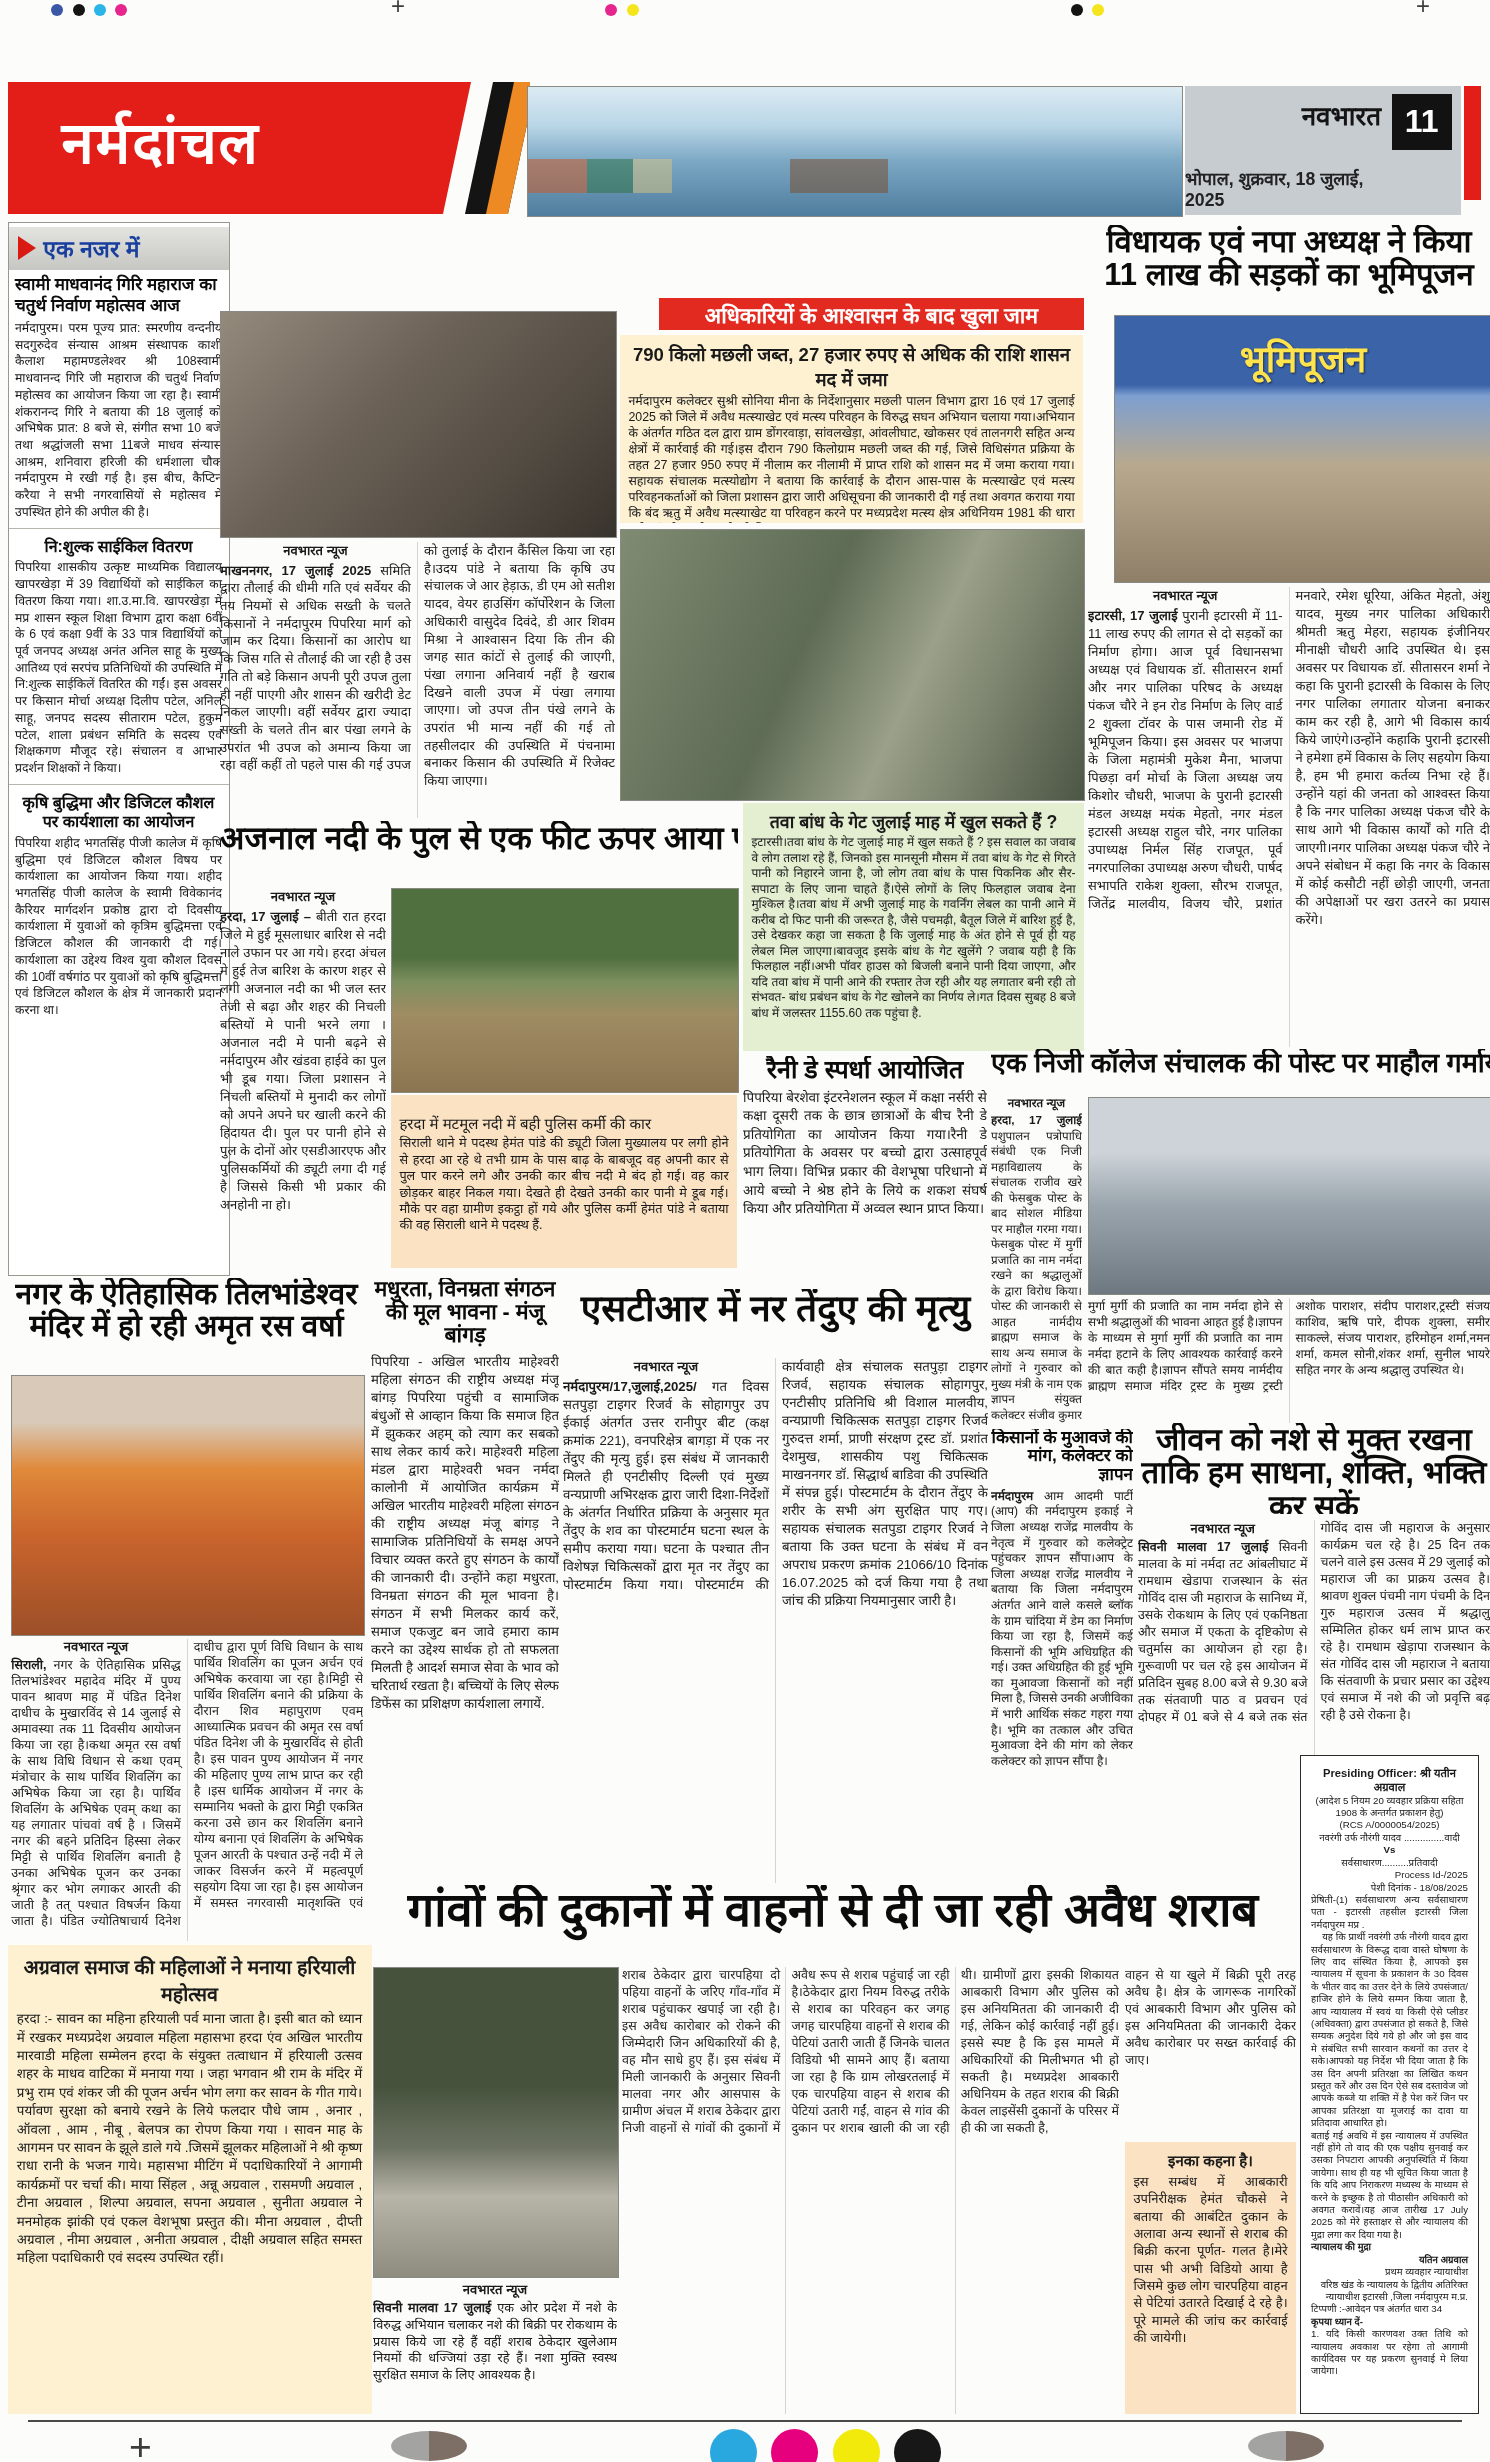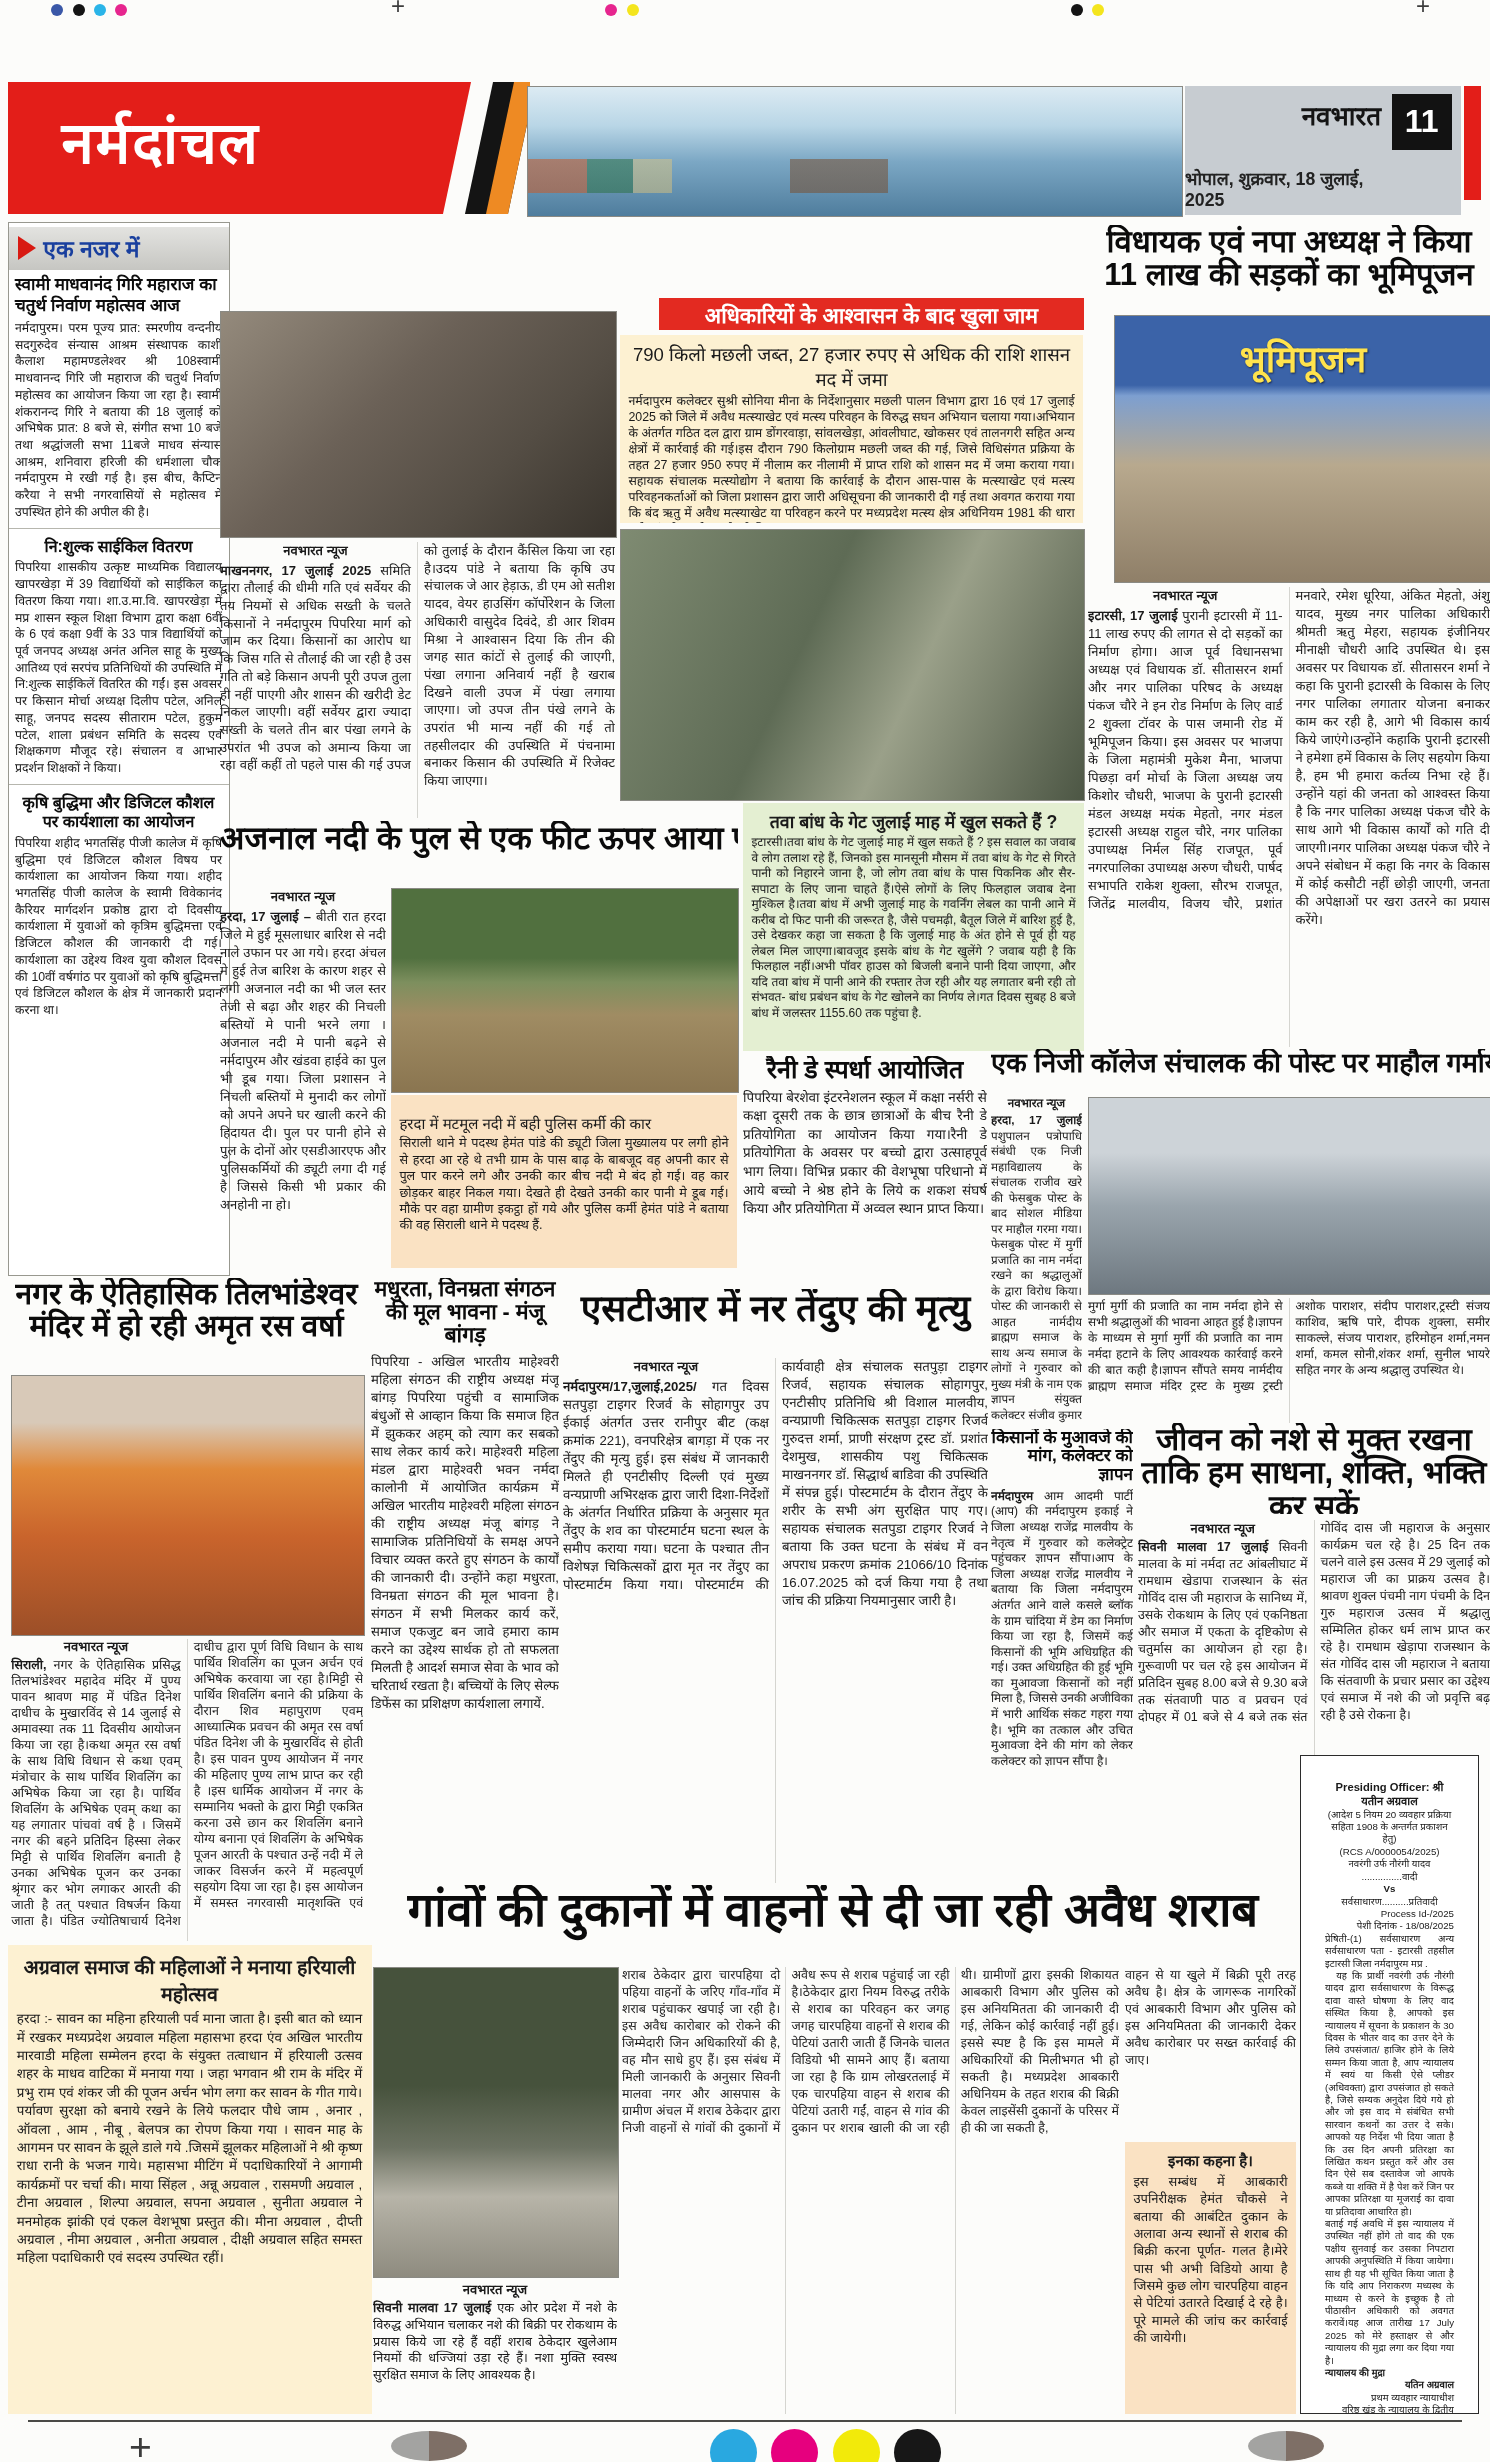--- a/index.html
+++ b/index.html
@@ -42,21 +42,21 @@
   
   .ph-crowd{background:linear-gradient(135deg,#948a7c,#6b6157 40%,#544d44 70%,#38332c);}
   .ph-fish{background:linear-gradient(115deg,#7f8b72,#5e6b55 40%,#9aa089 62%,#4c5644);}
   .ph-flood{background:linear-gradient(180deg,#51703f 0 34%,#7d8f5e 46%,#a08c63 62%,#8a7550 100%);}
   .ph-bhumi{background:linear-gradient(180deg,#3b63a8 0 26%,#7d9fd0 30%,#b8a98e 56%,#8f7f68 100%);}
   .ph-temple{background:linear-gradient(180deg,#d8c9b8 0 18%,#e0893a 36%,#c9642c 62%,#9c4f28 100%);}
   .ph-college{background:linear-gradient(180deg,#cdd3d8 0 28%,#9aa5ad 55%,#6e7880 100%);}
   .ph-suv{background:linear-gradient(180deg,#46523c 0 38%,#6c7262 58%,#b7b4a8 74%,#8e8b7f 100%);}
   .banner-word{position:absolute;left:0;right:0;top:6%;text-align:center;color:#ffe34d;font-size:37px;font-weight:800;text-shadow:0.9px 0.9px 1.9px #13254d;}
   .red-sub{background:#e32a21;color:#fff;font-weight:800;font-size:21.4px;display:flex;align-items:center;justify-content:center;}
-  .legal{border:1.9px solid #2b2b2b;background:#fff;padding:24px;font-size:9.7px;line-height:1.28;}
+  .legal{border:1.9px solid #2b2b2b;background:#fff;padding:10px;font-size:9.7px;line-height:1.28;}
   .legal .c{text-align:center;}
   .legal .b{font-weight:bold;}
   .legal .j{text-align:justify;}
   .legal .r{text-align:right;}
   .rule{position:absolute;background:#4a4a46;}
   .dot{position:absolute;border-radius:50%;}
   .oval{position:absolute;width:76px;height:30px;border-radius:50%;background:linear-gradient(90deg,#a3a3a1 50%,#7e6f66 50%);}
   .cross{position:absolute;font-size:39px;color:#3c3c3c;font-weight:300;line-height:1;}
 </style>
 </head>
@@ -107,21 +107,21 @@
   </div>
 
   <div class="blk red-sub" style="left:659px;top:298px;width:425px;height:32px;">अधिकारियों के आश्वासन के बाद खुला जाम</div>
   <div class="blk photo ph-crowd" style="left:220px;top:311px;width:395px;height:225px;"></div>
   <div class="blk body cols2" style="left:220px;top:542px;width:395px;height:276px;font-size:13px;line-height:17.7px;">
     <div class="byline">नवभारत न्यूज</div>
     <div><span class="dl">माखननगर, 17 जुलाई 2025</span> <span>समिति द्वारा तौलाई की धीमी गति एवं सर्वेयर की तय नियमों से अधिक सख्ती के चलते किसानों ने नर्मदापुरम पिपरिया मार्ग को जाम कर दिया। किसानों का आरोप था कि जिस गति से तौलाई की जा रही है उस गति तो बड़े किसान अपनी पूरी उपज तुला ही नहीं पाएगी और शासन की खरीदी डेट निकल जाएगी। वहीं सर्वेयर द्वारा ज्यादा सख्ती के चलते तीन बार पंखा लगने के उपरांत भी उपज को अमान्य किया जा रहा वहीं कहीं तो पहले पास की गई उपज को तुलाई के दौरान कैंसिल किया जा रहा है।उदय पांडे ने बताया कि कृषि उप संचालक जे आर हेड़ाऊ, डी एम ओ सतीश यादव, वेयर हाउसिंग कॉर्पोरेशन के जिला अधिकारी वासुदेव दिवंदे, डी आर शिवम मिश्रा ने आश्वासन दिया कि तीन की जगह सात कांटों से तुलाई की जाएगी, पंखा लगाना अनिवार्य नहीं है खराब दिखने वाली उपज में पंखा लगाया जाएगा। जो उपज तीन पंखे लगने के उपरांत भी मान्य नहीं की गई तो तहसीलदार की उपस्थिति में पंचनामा बनाकर किसान की उपस्थिति में रिजेक्ट किया जाएगा।</span></div>
   </div>
 
   <div class="blk box-cream" style="left:620px;top:335px;width:463px;height:188px;padding:5.6px 8.4px;box-sizing:border-box;">
-    <div style="font-weight:400;font-size:18.6px;text-align:center;margin-bottom:2.8px;">790 किलो मछली जब्त, 27 हजार रुपए से अधिक की राशि शासन मद में जमा</div>
+    <div style="font-weight:700;font-size:18.6px;text-align:center;margin-bottom:2.8px;">790 किलो मछली जब्त, 27 हजार रुपए से अधिक की राशि शासन मद में जमा</div>
     <div class="body" style="font-size:12.4px;line-height:16px;">नर्मदापुरम कलेक्टर सुश्री सोनिया मीना के निर्देशानुसार मछली पालन विभाग द्वारा 16 एवं 17 जुलाई 2025 को जिले में अवैध मत्स्याखेट एवं मत्स्य परिवहन के विरुद्ध सघन अभियान चलाया गया।अभियान के अंतर्गत गठित दल द्वारा ग्राम डोंगरवाड़ा, सांवलखेड़ा, आंवलीघाट, खोकसर एवं तालनगरी सहित अन्य क्षेत्रों में कार्रवाई की गई।इस दौरान 790 किलोग्राम मछली जब्त की गई, जिसे विधिसंगत प्रक्रिया के तहत 27 हजार 950 रुपए में नीलाम कर नीलामी में प्राप्त राशि को शासन मद में जमा कराया गया।सहायक संचालक मत्स्योद्योग ने बताया कि कार्रवाई के दौरान आस-पास के मत्स्याखेट एवं मत्स्य परिवहनकर्ताओं को जिला प्रशासन द्वारा जारी अधिसूचना की जानकारी दी गई तथा अवगत कराया गया कि बंद ऋतु में अवैध मत्स्याखेट या परिवहन करने पर मध्यप्रदेश मत्स्य क्षेत्र अधिनियम 1981 की धारा 5 के अंतर्गत कठोर कार्रवाई की।</div>
   </div>
   <div class="blk photo ph-fish" style="left:620px;top:529px;width:463px;height:270px;"></div>
 
   <div class="blk hl" style="left:220px;top:821px;width:518px;height:60px;font-size:32px;white-space:nowrap;">अजनाल नदी के पुल से एक फीट ऊपर आया पानी</div>
   <div class="blk body" style="left:220px;top:888px;width:166px;height:376px;font-size:13px;line-height:18px;">
     <div class="byline">नवभारत न्यूज</div>
     <div><span class="dl">हरदा, 17 जुलाई –</span> <span>बीती रात हरदा जिले मे हुई मूसलाधार बारिश से नदी नाले उफान पर आ गये। हरदा अंचल मे हुई तेज बारिश के कारण शहर से लगी अजनाल नदी का भी जल स्तर तेजी से बढ़ा और शहर की निचली बस्तियों मे पानी भरने लगा । अजनाल नदी मे पानी बढ़ने से नर्मदापुरम और खंडवा हाईवे का पुल भी डूब गया। जिला प्रशासन ने निचली बस्तियों मे मुनादी कर लोगों को अपने अपने घर खाली करने की हिदायत दी। पुल पर पानी होने से पुल के दोनों ओर एसडीआरएफ और पुलिसकर्मियों की ड्यूटी लगा दी गई है जिससे किसी भी प्रकार की अनहोनी ना हो।</span></div>
   </div>
   <div class="blk photo ph-flood" style="left:391px;top:888px;width:346px;height:203px;"></div>

